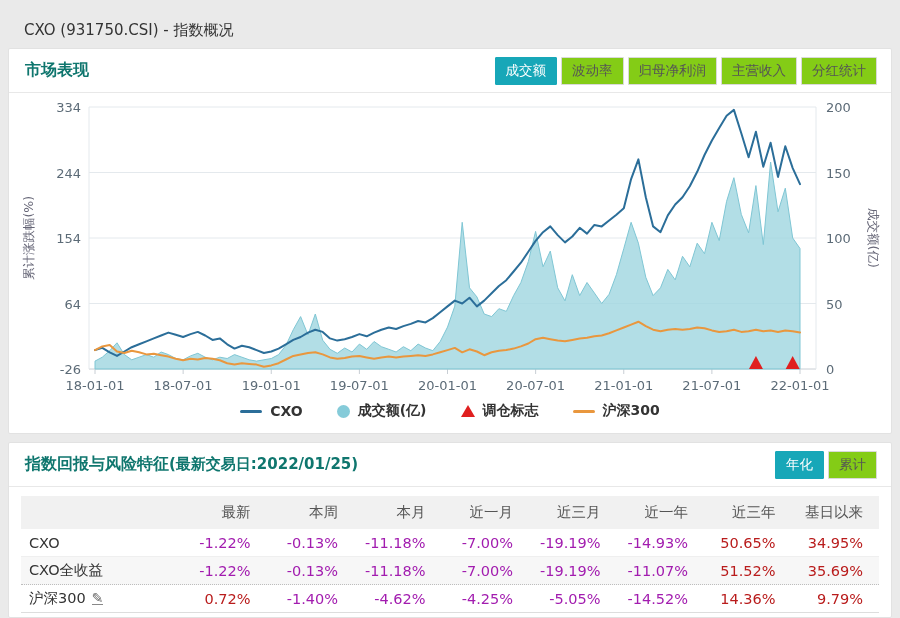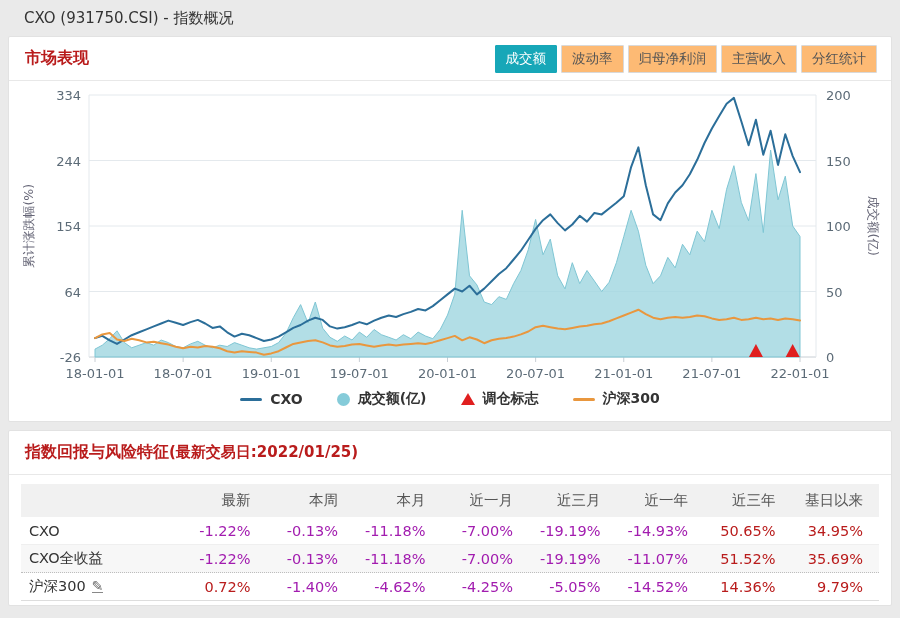--- a/index.html
+++ b/index.html
@@ -4,35 +4,35 @@
 <style>
   html,body{margin:0;padding:0;}
   body{
     width:900px;height:618px;overflow:hidden;
     background:#eaeaea;
     font-family:"DejaVu Sans","Liberation Sans",sans-serif;
     -webkit-font-smoothing:antialiased;
   }
   .topbar{
     height:36px;line-height:37px;padding-left:24px;
-    font-size:15px;color:#333;background:#eaeaea;
+    font-size:15px;color:#333;background:#eaeaea;margin-top:12px;
   }
   .card{
     margin:0 8px 8px 8px;background:#fff;border:1px solid #e2e2e2;
     box-sizing:border-box;width:884px;border-radius:2px;
   }
   .card-head{
     display:flex;justify-content:space-between;align-items:center;
     height:43px;padding:0 14px 0 16px;border-bottom:1px solid #e8e8e8;
   }
-  .card-title{font-size:16px;font-weight:bold;color:#b91c1c;margin:0;}
+  .card-title{font-size:16px;font-weight:bold;color:#0f766e;margin:0;}
   .card-title .subtitle{font-size:15px;}
   .tabs{display:flex;}
   .tab{
-    border:1px solid #d9d9d9;background:#fdba74;color:#555;
+    border:1px solid #d9d9d9;background:#84cc16;color:#555;
     font-size:13.5px;padding:4px 10px;margin-left:4px;cursor:pointer;
     white-space:nowrap;border-radius:1px;
   }
   .tab.active{background:var(--teal);border-color:var(--teal);color:#fff;}
   #chart{display:block;margin-top:2px;}
   .tick-text{font-size:13px;fill:#5c6b77;}
   .axis-name{font-size:12.5px;fill:#667;}
   .legend{
     display:flex;justify-content:center;align-items:center;gap:34px;
     height:28px;margin-top:2px;padding-bottom:8px;
@@ -142,20 +142,24 @@
         <span>沪深300</span>
       </span>
     </div>
 </section>
 
 <section class="card" style="height:176px;">
   <div class="card-head">
     <h2 class="card-title">
       <span>指数回报与风险特征</span><span class="subtitle">(最新交易日:2022/01/25)</span>
     </h2>
+    <div class="tabs" id="period-tabs">
+        <span class="tab active">年化</span>
+        <span class="tab">累计</span>
+      </div>
   </div>
   <div class="rtable" id="returns-table">
       <div class="thead">
         <span class="cell-name"></span>
         <span class="cell-num">最新</span>
         <span class="cell-num">本周</span>
         <span class="cell-num">本月</span>
         <span class="cell-num">近一月</span>
         <span class="cell-num">近三月</span>
         <span class="cell-num">近一年</span>

